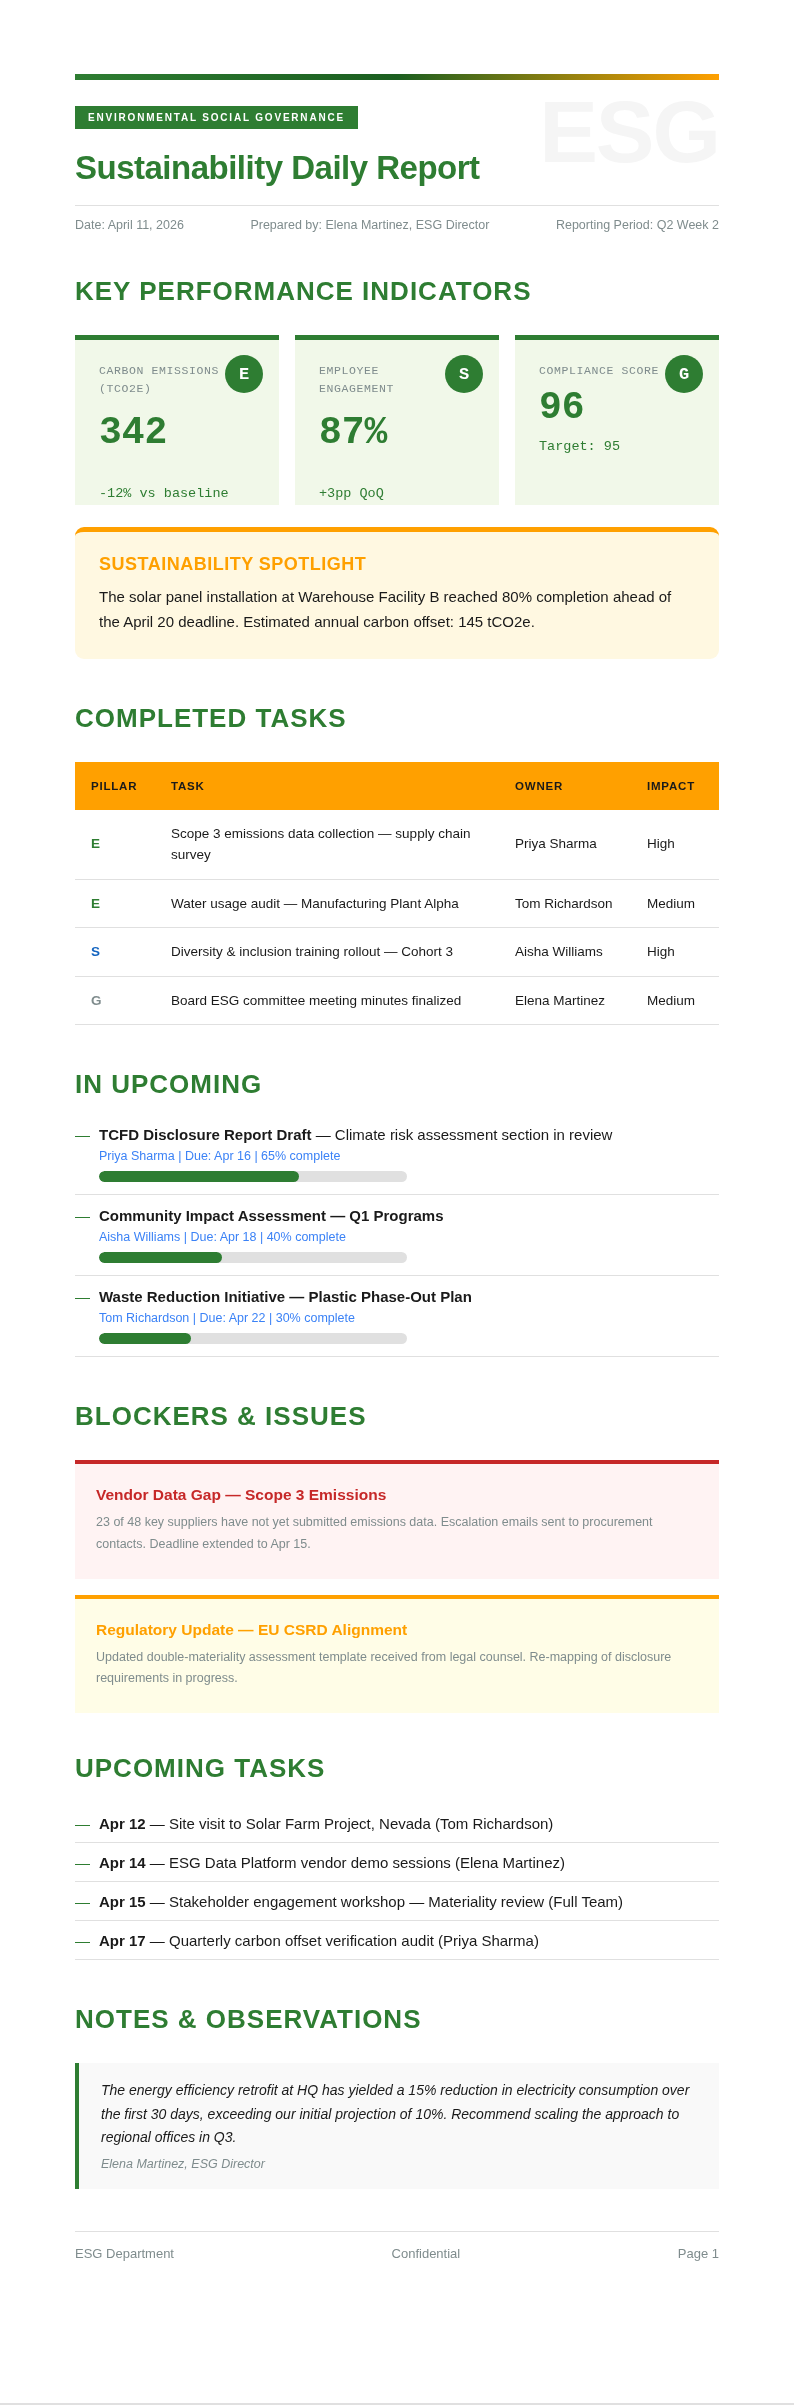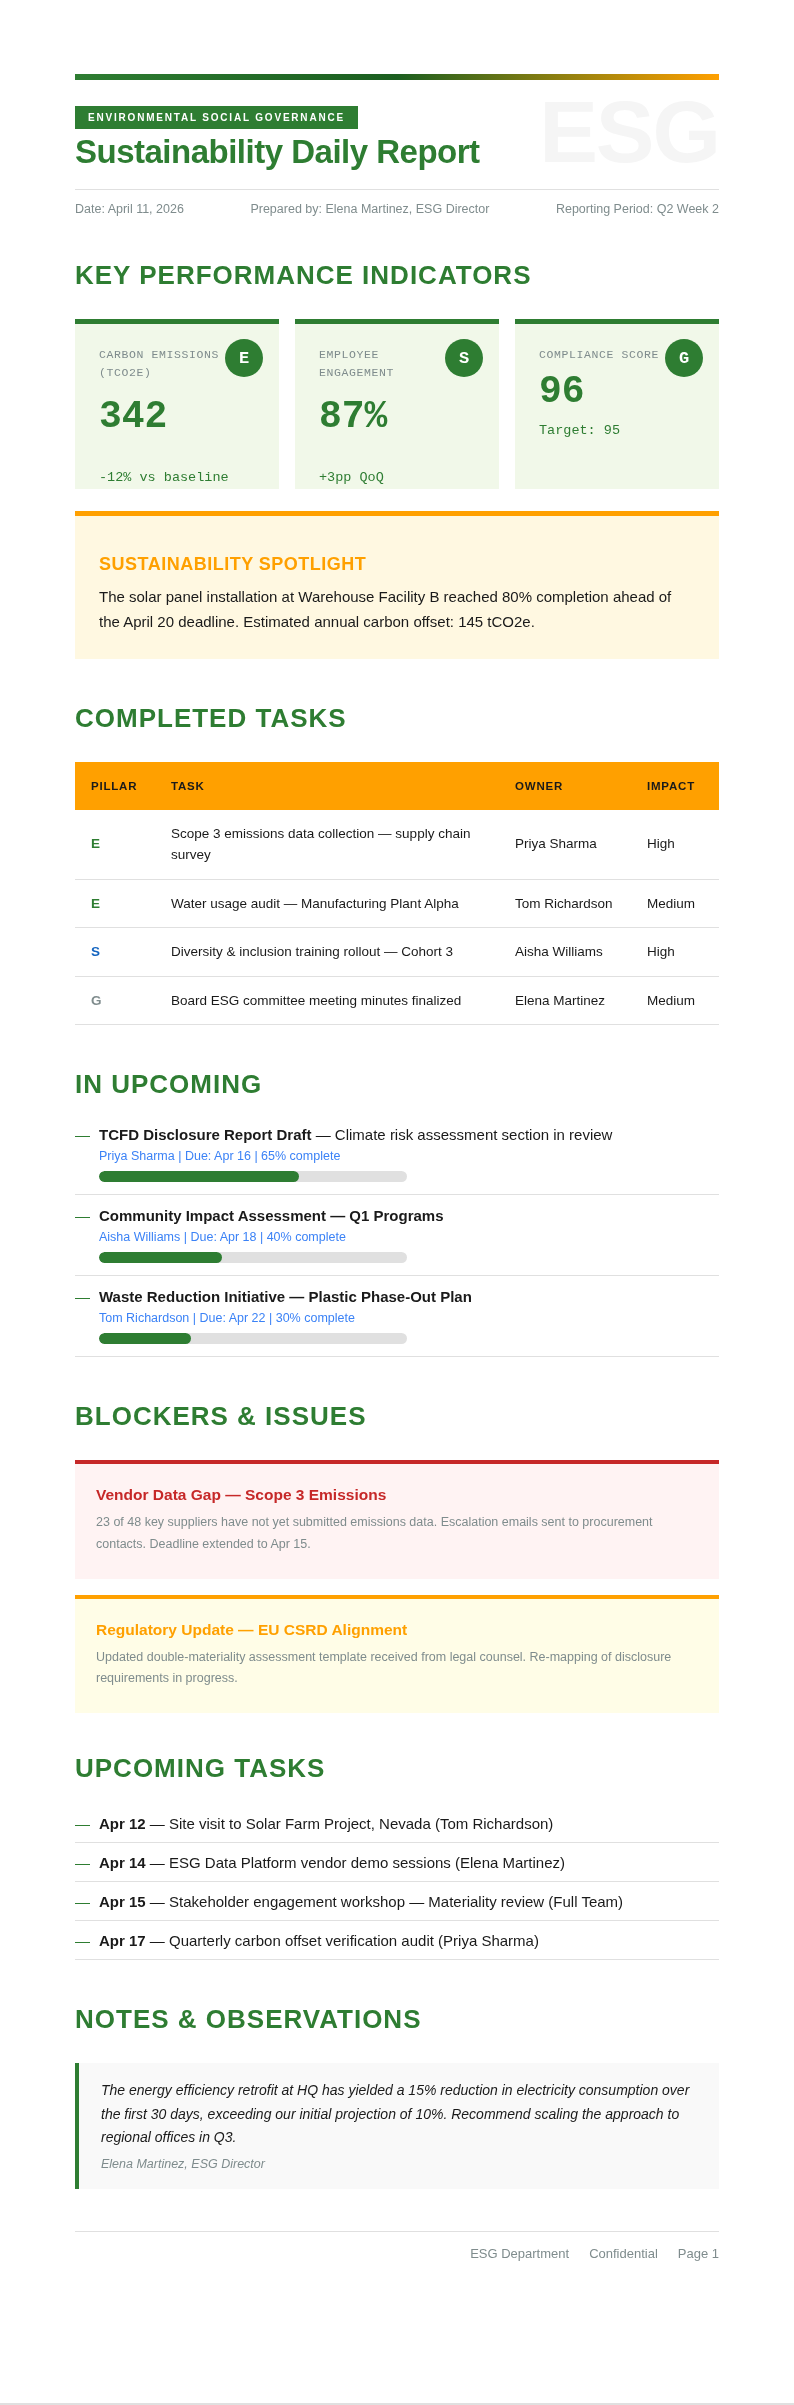--- a/index.html
+++ b/index.html
@@ -22,21 +22,21 @@
     font-size: 88px; font-weight: 700; color: #f5f5f5;
     letter-spacing: -2px; line-height: 1; user-select: none;
   }
   .tagline {
     display: inline-block; background: #2e7d32; color: #fff;
     font-size: 10px; font-weight: 700; letter-spacing: 1.8px;
     padding: 6px 13px; position: relative;
   }
   .title {
     color: #2e7d32; font-size: 33px; font-weight: 700;
-    margin-top: 4px; letter-spacing: -0.5px; position: relative;
+    margin-top: 20px; letter-spacing: -0.5px; position: relative;
   }
   .meta {
     display: flex; justify-content: space-between;
     border-top: 1px solid #e0e0e0; margin-top: 18px; padding-top: 12px;
     font-size: 12.5px; color: #7f8c8d;
   }
   .section-title {
     color: #2e7d32; font-size: 26px; font-weight: 700;
     letter-spacing: 1px; margin-top: 44px; margin-bottom: 28px;
   }
@@ -52,21 +52,22 @@
   .kpi-value { color: #2e7d32; font-size: 38px; font-weight: 700; margin-top: 12px; }
   .kpi-sub { color: #2e7d32; font-size: 13.5px; margin-top: 32px; }
   .kpi-badge {
     position: absolute; top: 15px; right: 16px;
     width: 38px; height: 38px; border-radius: 50%;
     background: #2e7d32; color: #fff; font-weight: 700; font-size: 17px;
     display: flex; align-items: center; justify-content: center;
   }
   .spotlight {
     margin-top: 22px; background: #fff8e1; border-top: 5px solid #ffa000;
-    padding: 38px 24px 24px 24px;
+    padding: 22px 24px 24px 24px;
+    border-radius: 9px;
   }
   .spotlight h3 { color: #ffa000; font-size: 18px; font-weight: 700; letter-spacing: 0.5px; }
   .spotlight p { font-size: 15px; line-height: 1.65; margin-top: 10px; color: #1a1a1a; }
   table { width: 100%; border-collapse: collapse; }
   thead tr { background: #ffa000; }
   th {
     text-align: left; font-size: 11.5px; font-weight: 700; letter-spacing: 0.8px;
     padding: 18px 16px; color: #1a1a1a;
   }
   td {
@@ -96,21 +97,21 @@
   .alert-amber h4 { color: #ffa000; }
   .up-item { display: flex; border-bottom: 1px solid #e0e0e0; padding: 11px 0 10px 0; font-size: 15px; }
   .note {
     background: #f9f9f9; border-left: 4px solid #2e7d32;
     padding: 16px 24px 18px 22px;
   }
   .note p { font-size: 14px; line-height: 1.65; font-style: italic; }
   .note .sig { font-style: italic; color: #7f8c8d; font-size: 12.5px; margin-top: 8px; }
   .footer {
     margin-top: 42px; border-top: 1px solid #e0e0e0; padding-top: 14px;
-    display: flex; justify-content: flex-end; gap: 20px;
+    display: flex; justify-content: space-between; gap: 20px;
     font-size: 13px; color: #7f8c8d;
   }
 </style>
 </head>
 <body>
 
 <div class="page">
   <div class="topbar"></div>
 
   <div class="header">

